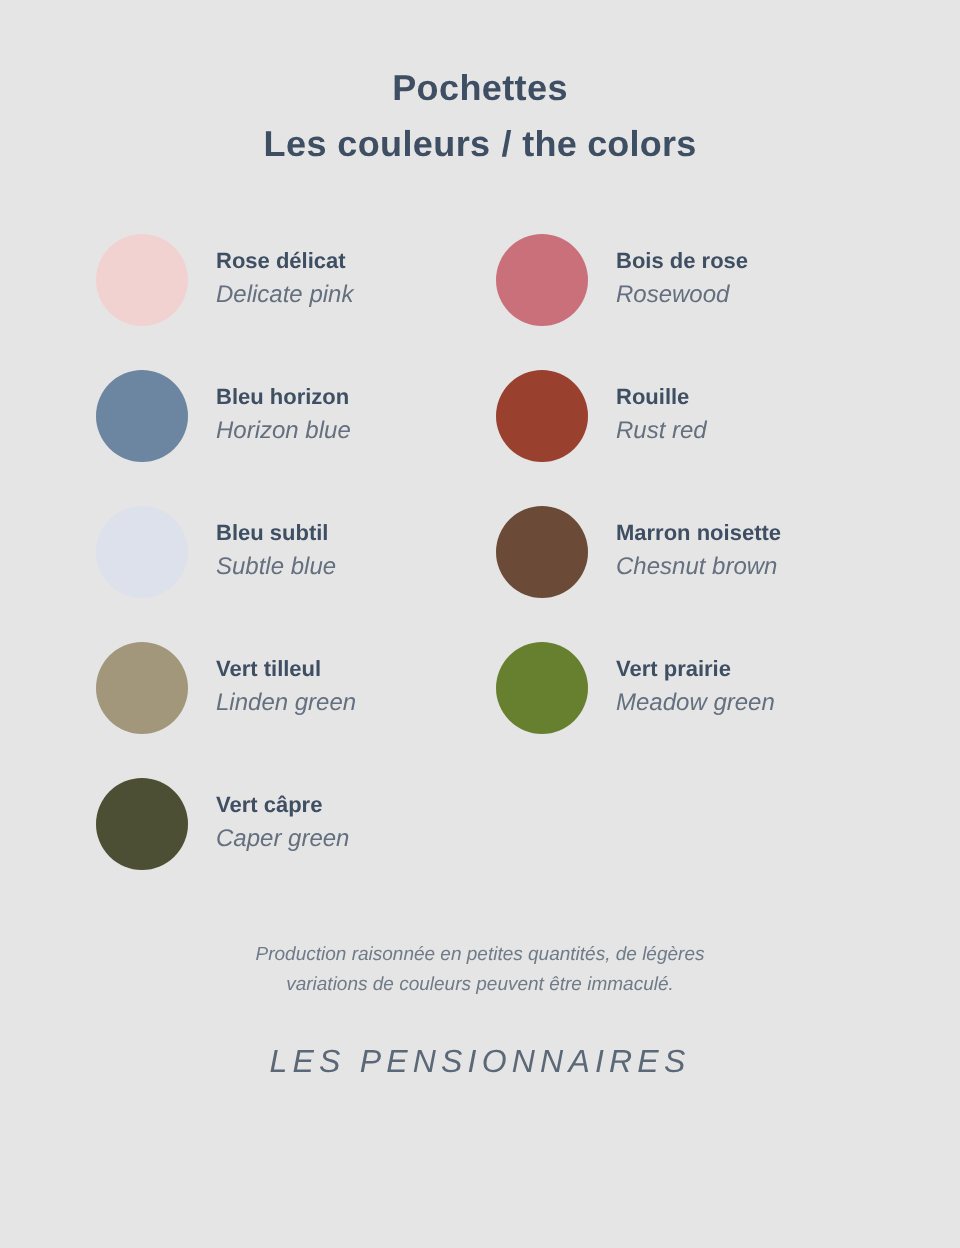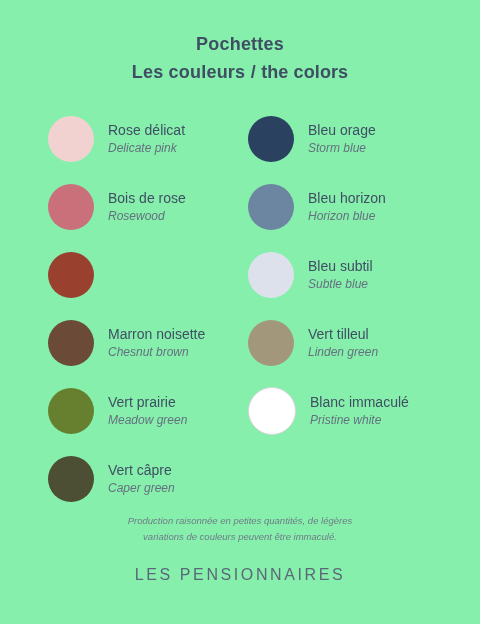--- a/index.html
+++ b/index.html
@@ -10,21 +10,21 @@
     width: 480px;
     height: 624px;
     background: #fdfbf9;
     font-family: "Liberation Sans", sans-serif;
     overflow: hidden;
   }
   .page {
     position: relative;
     width: 480px;
     height: 624px;
-    background: #86efac;
+    background: #e5e5e5;
     box-sizing: border-box;
     display: flex;
     flex-direction: column;
     align-items: center;
   }
 
   
   .header {
     margin-top: 33px;
     text-align: center;
@@ -83,54 +83,56 @@
     border-radius: 50%;
     flex: 0 0 auto;
   }
   .swatch-text {
     margin-left: 14px;
     display: flex;
     flex-direction: column;
     justify-content: center;
   }
   .swatch-name-fr {
-    font-size: 14px;
-    font-weight: 400;
+    font-size: 11px;
+    font-weight: 700;
     color: #3f4f63;
     line-height: 1.35;
     white-space: nowrap;
   }
   .swatch-name-en {
     font-size: 12px;
     font-style: italic;
     font-weight: 400;
     color: #64707f;
     line-height: 1.35;
     white-space: nowrap;
   }
 
   
   .note {
+    margin-top: 24px;
     width: 330px;
     text-align: center;
     font-size: 9.5px;
     font-style: italic;
     color: #6f7b88;
     line-height: 1.65;
   }
   .note-line { display: block; }
 
   
   .brand {
     margin-top: 22px;
     font-size: 16px;
     font-weight: 400;
     letter-spacing: 2.6px;
     color: #5b6878;
     text-align: left;
+    font-style: italic;
   }
 </style>
 </head>
 <body style="background: rgb(253, 251, 249);">
 
 <div class="page">
 
   <div class="header">
     <div class="header-title">Pochettes</div>
     <div class="header-sub">
@@ -142,45 +144,42 @@
 
   <div class="grid">
 
     <div class="swatch-row">
       <div class="swatch-dot" style="background: rgb(242, 210, 209); border: none;"></div>
       <div class="swatch-text">
         <span class="swatch-name-fr">Rose délicat</span>
         <span class="swatch-name-en">Delicate pink</span>
       </div>
     </div>
-    <div class="swatch-row">
-      <div class="swatch-dot" style="background: rgb(43, 65, 96); border: none;"></div>
-      <div class="swatch-text">
-        <span class="swatch-name-fr">Bleu orage</span>
-        <span class="swatch-name-en">Storm blue</span>
-      </div>
-    </div>
 
     <div class="swatch-row">
       <div class="swatch-dot" style="background: rgb(201, 112, 123); border: none;"></div>
       <div class="swatch-text">
         <span class="swatch-name-fr">Bois de rose</span>
         <span class="swatch-name-en">Rosewood</span>
       </div>
     </div>
     <div class="swatch-row">
       <div class="swatch-dot" style="background: rgb(108, 133, 160); border: none;"></div>
       <div class="swatch-text">
         <span class="swatch-name-fr">Bleu horizon</span>
         <span class="swatch-name-en">Horizon blue</span>
       </div>
     </div>
 
     <div class="swatch-row">
       <div class="swatch-dot" style="background: rgb(153, 64, 47); border: none;"></div>
+      <div class="swatch-text">
+        <span class="swatch-name-fr">Rouille</span>
+        <span class="swatch-name-en">Rust red</span>
+      </div>
     </div>
     <div class="swatch-row">
       <div class="swatch-dot" style="background: rgb(221, 225, 235); border: none;"></div>
       <div class="swatch-text">
         <span class="swatch-name-fr">Bleu subtil</span>
         <span class="swatch-name-en">Subtle blue</span>
       </div>
     </div>
 
     <div class="swatch-row">
@@ -199,27 +198,20 @@
     </div>
 
     <div class="swatch-row">
       <div class="swatch-dot" style="background: rgb(102, 128, 47); border: none;"></div>
       <div class="swatch-text">
         <span class="swatch-name-fr">Vert prairie</span>
         <span class="swatch-name-en">Meadow green</span>
       </div>
     </div>
 
-    <div class="swatch-row">
-      <div class="swatch-dot" style="background: rgb(255, 255, 255); border: 1px solid rgb(214, 214, 214);"></div>
-      <div class="swatch-text">
-        <span class="swatch-name-fr">Blanc immaculé</span>
-        <span class="swatch-name-en">Pristine white</span>
-      </div>
-    </div>
     <div class="swatch-row">
       <div class="swatch-dot" style="background: rgb(76, 79, 51); border: none;"></div>
       <div class="swatch-text">
         <span class="swatch-name-fr">Vert câpre</span>
         <span class="swatch-name-en">Caper green</span>
       </div>
     </div>
 
   </div>
 

